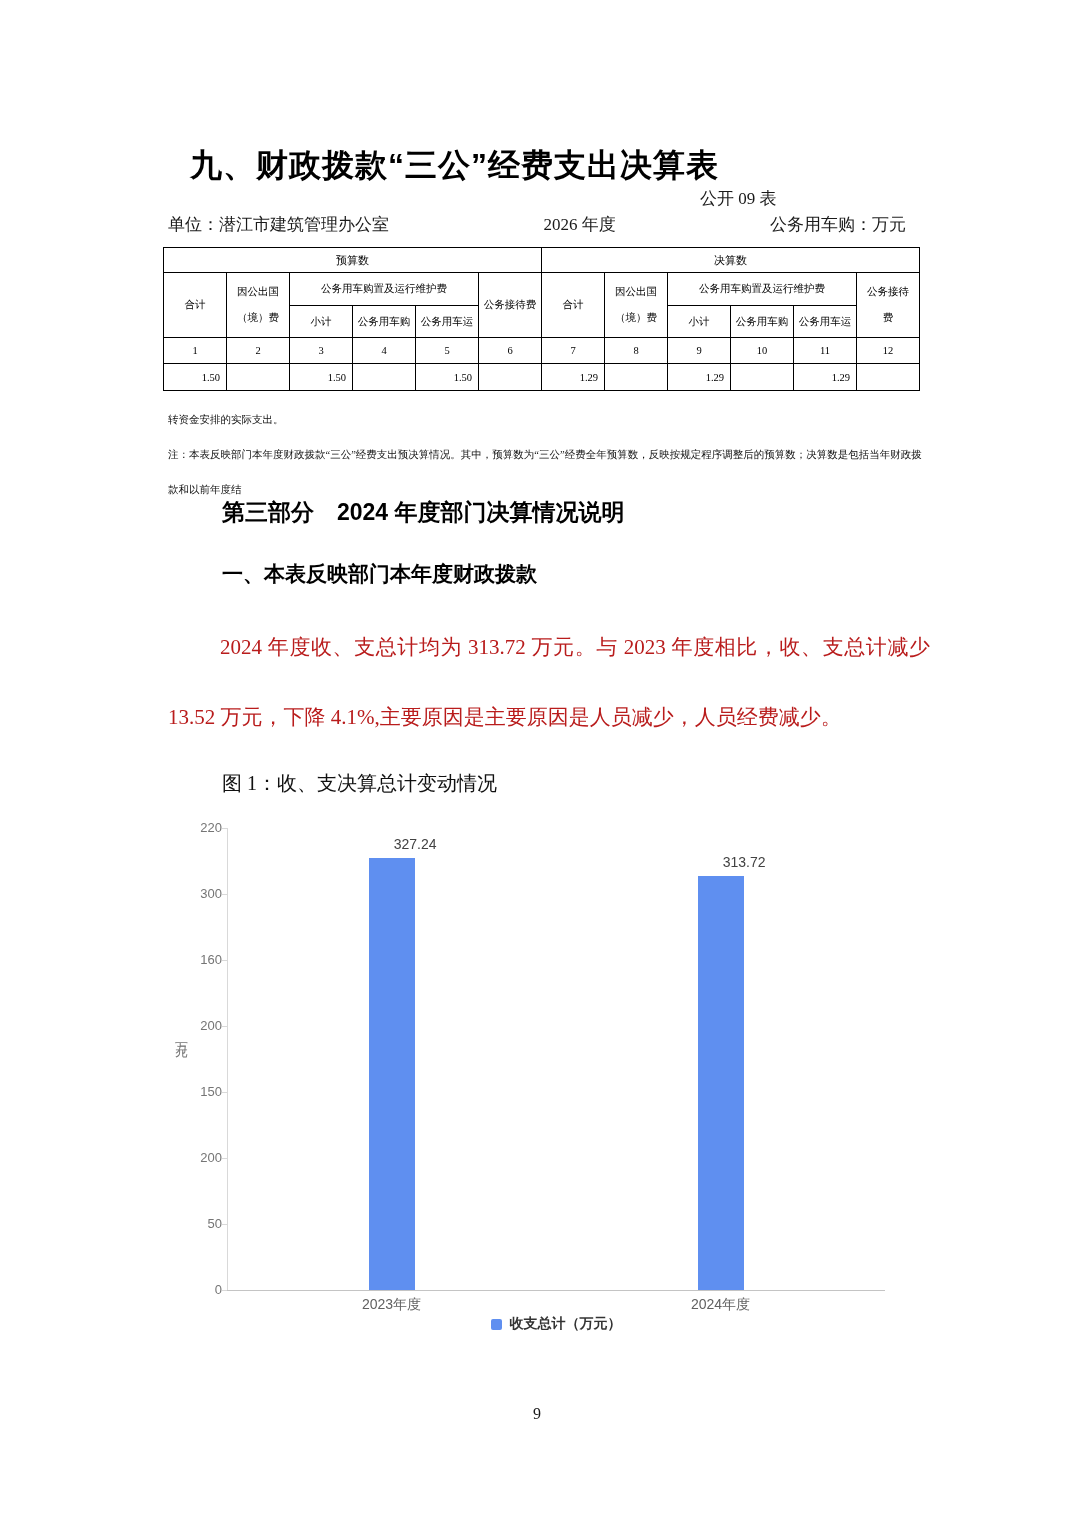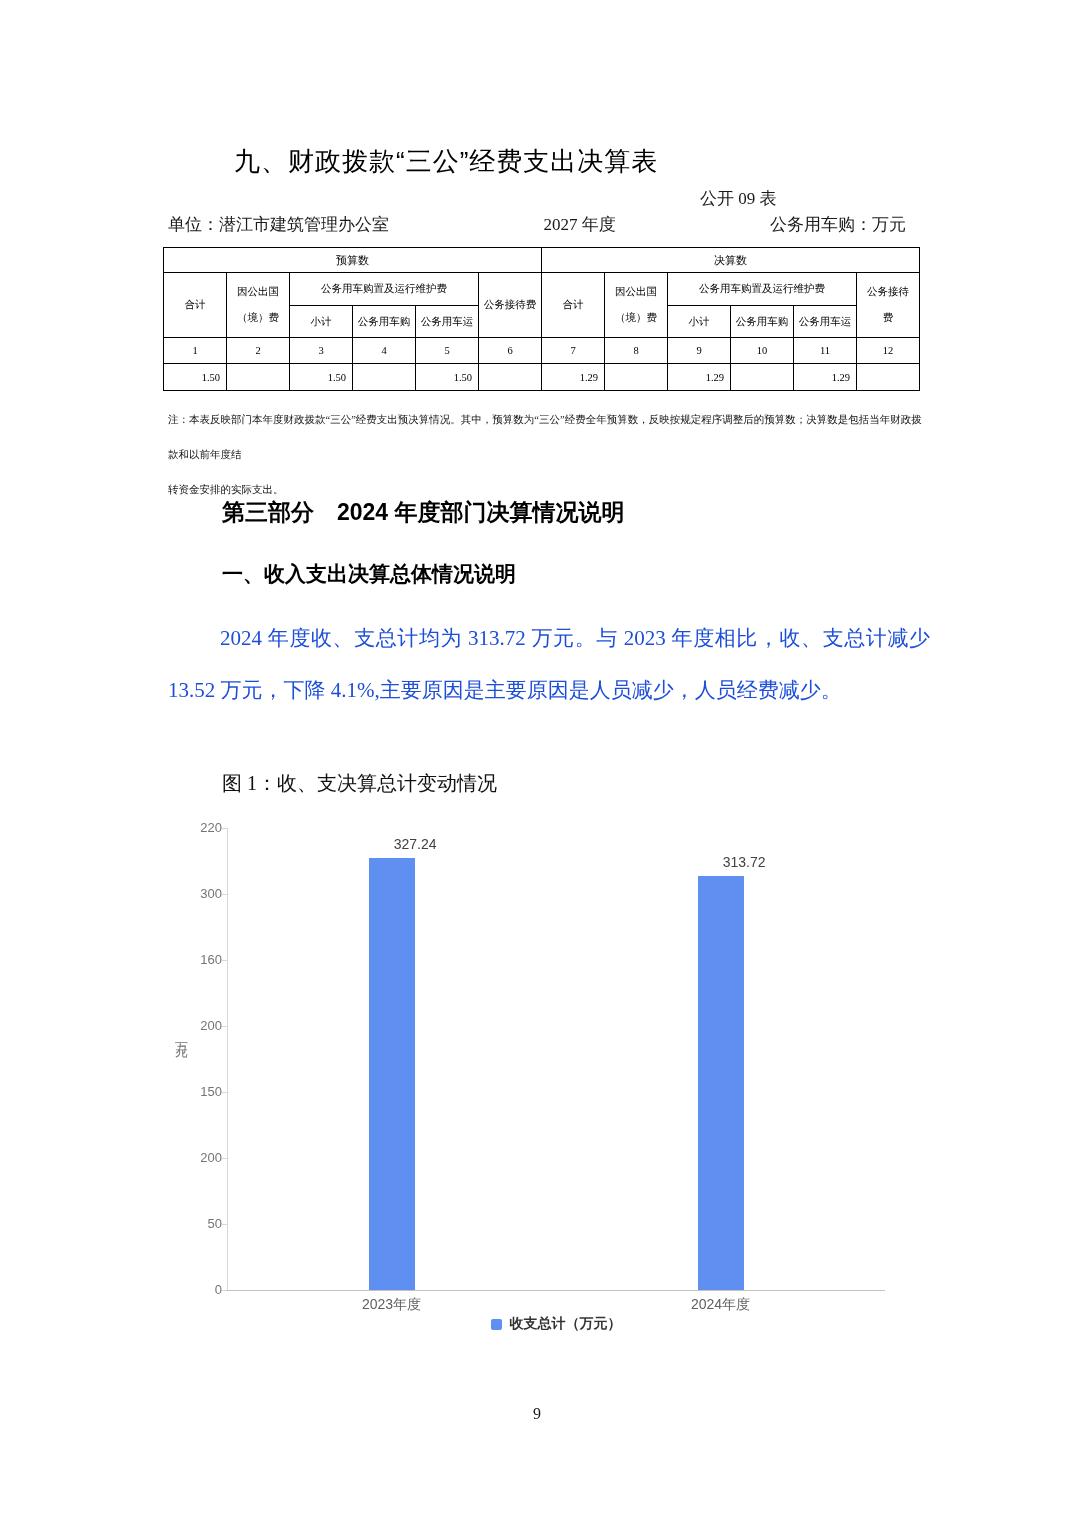--- a/index.html
+++ b/index.html
@@ -6,21 +6,21 @@
   .page {
     position:relative; width:1074px; height:1520px; margin:0 auto;
     background:#ffffff; overflow:hidden;
     font-family:"Liberation Serif", serif; color:#1a1a1a;
   }
   .abs { position:absolute; }
 
   
   .doc-title {
     left:190px; top:144px; font-family:"Liberation Sans", sans-serif;
-    font-weight:400; font-size:26px; letter-spacing:1px; color:#000;margin-left:44px;
+    font-weight:700; font-size:32px; letter-spacing:1px; color:#000;
   }
   .table-code { left:700px; top:187px; width:206px; text-align:left; font-size:17px; }
   .meta-row {
     left:168px; top:213px; width:738px; display:flex;
     justify-content:space-between; align-items:baseline; font-size:17px;
   }
 
   
   table.fiscal {
     position:absolute; left:163px; top:247px;
@@ -43,22 +43,22 @@
   
   .part-heading {
     left:222px; top:497px; font-family:"Liberation Sans", sans-serif;
     font-weight:700; font-size:23px; color:#000;
   }
   .section-heading {
     left:222px; top:560px; font-family:"Liberation Sans", sans-serif;
     font-weight:700; font-size:21px; color:#000;
   }
   .body-paragraph {
-    left:168px; top:612px; width:762px; font-size:21px; line-height:52px;
-    text-align:justify; text-indent:52px; color:#1d4ed8;
+    left:168px; top:612px; width:762px; font-size:21px; line-height:70px;
+    text-align:justify; text-indent:52px; color:#b91c1c;
   }
   .figure-caption { left:222px; top:770px; font-size:20px; color:#111; }
 
   
   .chart { left:150px; top:820px; width:800px; height:530px;
            font-family:"Liberation Sans", sans-serif; }
   .chart * { position:absolute; }
   .y-axis-line { left:77px; top:8px; width:1px; height:462px; background:#d9d9d9; }
   .x-axis-line { left:77px; top:470px; width:658px; height:1px; background:#c4c4c4; }
   .y-tick-label { width:44px; text-align:right; font-size:13px; color:#757575; line-height:16px; }
@@ -81,21 +81,21 @@
 </head>
 <body>
 
 <div class="page">
 
   <div class="abs doc-title">九、财政拨款“三公”经费支出决算表</div>
   <div class="abs table-code">公开 09 表</div>
 
   <div class="abs meta-row">
     <span>单位：潜江市建筑管理办公室</span>
-    <span>2027 年度</span>
+    <span>2026 年度</span>
     <span>公务用车购：万元</span>
   </div>
 
   <table class="fiscal">
     <colgroup>
       <col style="width:63px">
         <col style="width:63px">
         <col style="width:63px">
         <col style="width:63px">
       <col style="width:63px">
@@ -158,26 +158,26 @@
       <td></td>
       <td>1.29</td>
       <td></td>
       <td>1.29</td>
       <td></td>
     </tr>
   </tbody>
     </table>
 
   <div class="abs table-note">
+    <div>转资金安排的实际支出。</div>
     <div>注：本表反映部门本年度财政拨款“三公”经费支出预决算情况。其中，预算数为“三公”经费全年预算数，反映按规定程序调整后的预算数；决算数是包括当年财政拨款和以前年度结</div>
-    <div>转资金安排的实际支出。</div>
   </div>
 
   <div class="abs part-heading">第三部分　2024 年度部门决算情况说明</div>
-  <div class="abs section-heading">一、收入支出决算总体情况说明</div>
+  <div class="abs section-heading">一、本表反映部门本年度财政拨款</div>
   <div class="abs body-paragraph">2024 年度收、支总计均为 313.72 万元。与 2023 年度相比，收、支总计减少 13.52 万元，下降 4.1%,主要原因是主要原因是人员减少，人员经费减少。</div>
   <div class="abs figure-caption">图 1：收、支决算总计变动情况</div>
 
   <div class="abs chart">
     <div class="y-axis-line"></div>
     <div class="x-axis-line"></div>
     <div class="y-axis-title">万元</div>
     <div class="legend">
       <span class="swatch" style="background: rgb(95, 143, 240);"></span>
       <span class="legend-label">收支总计（万元）</span>

